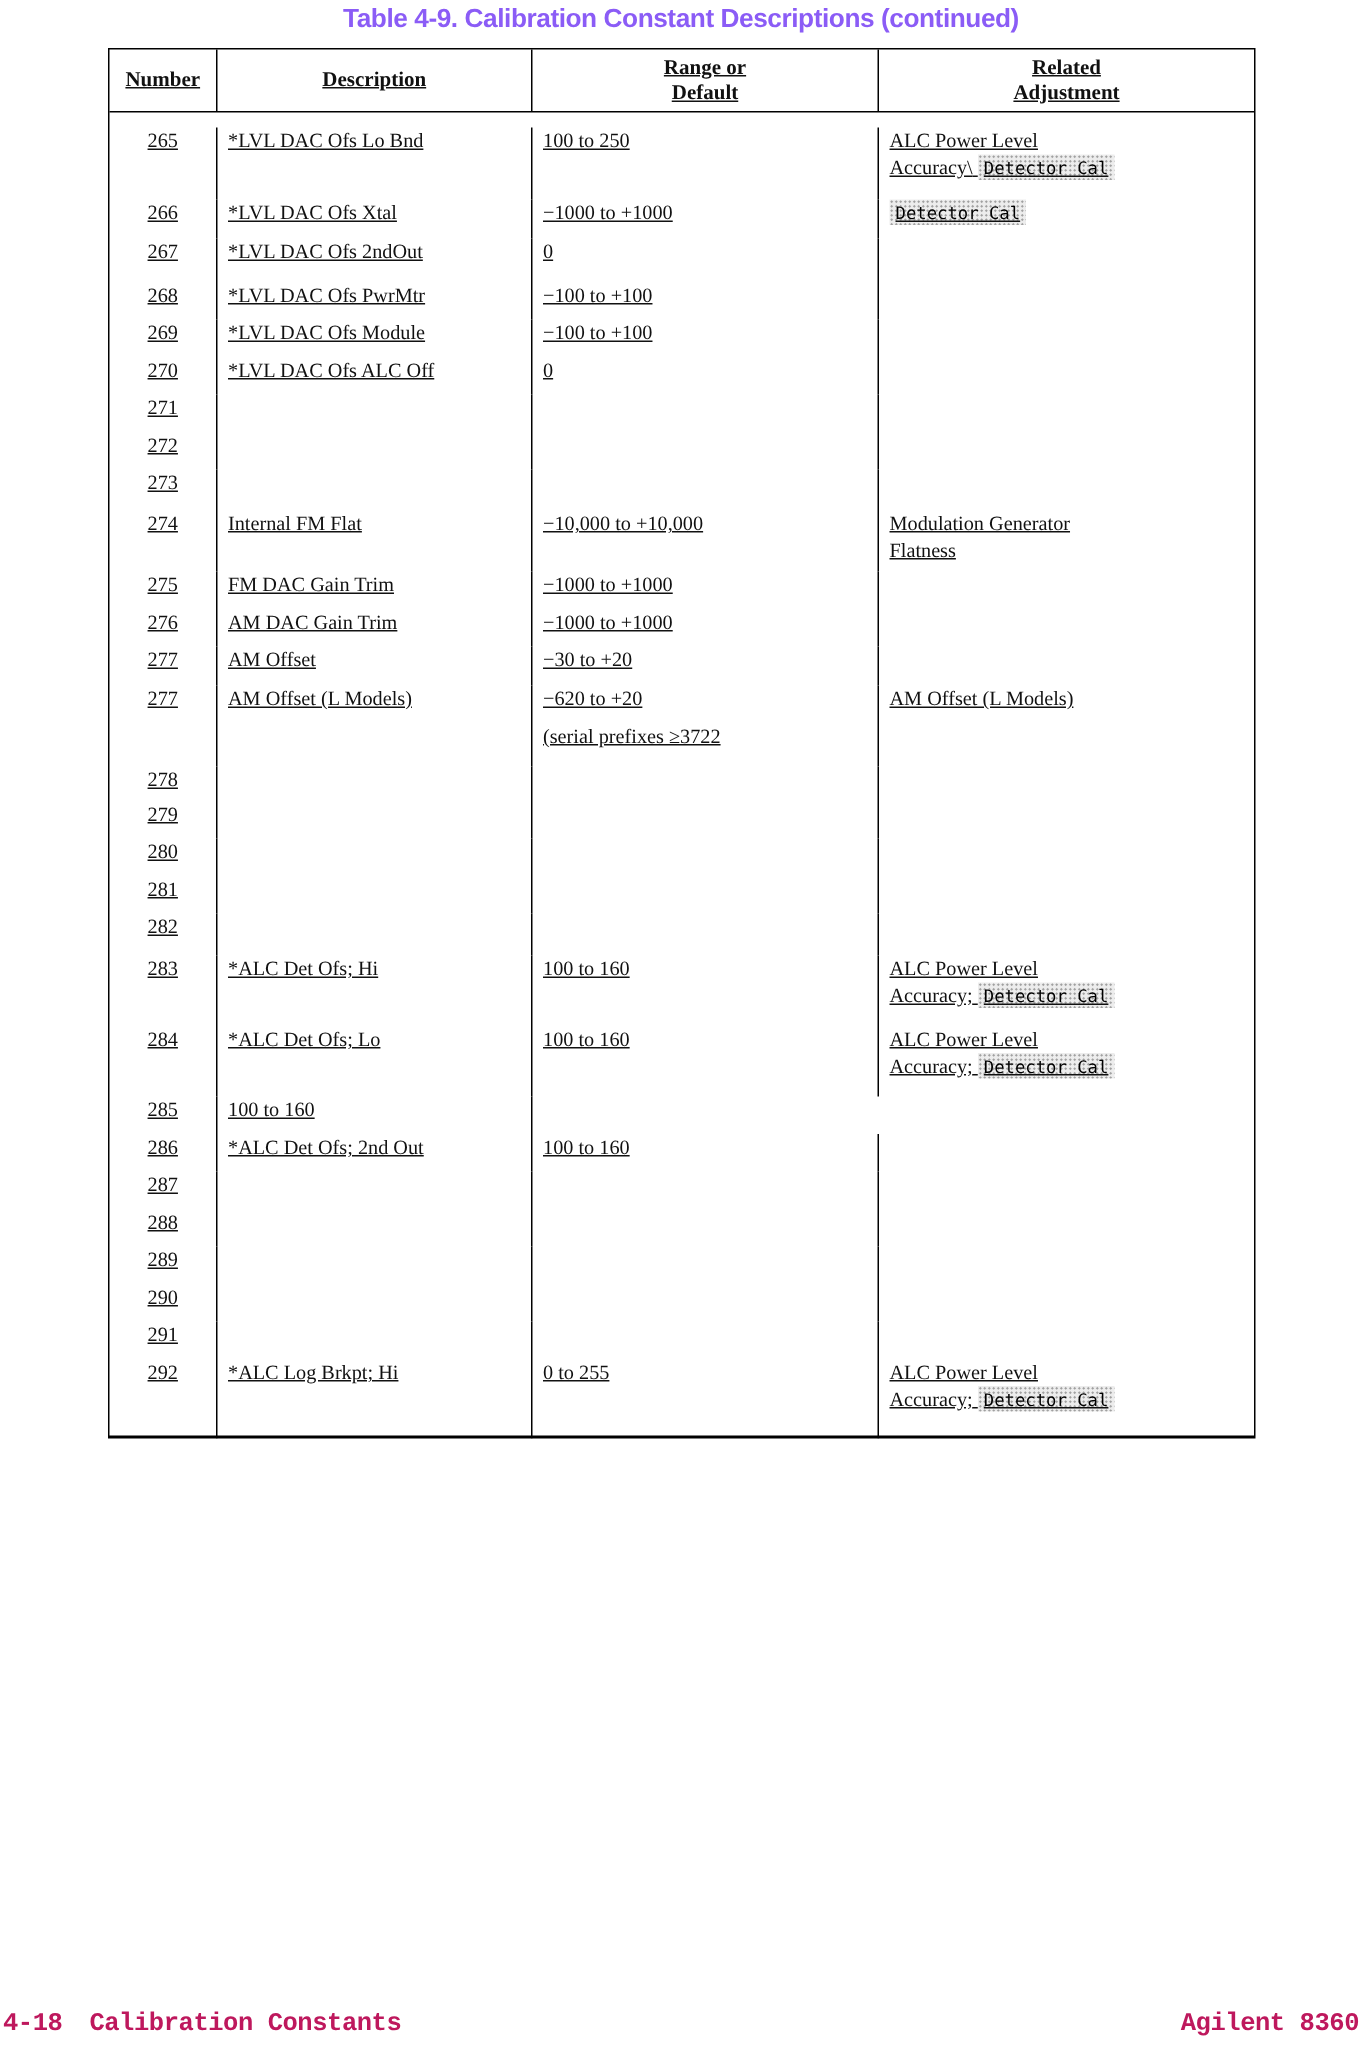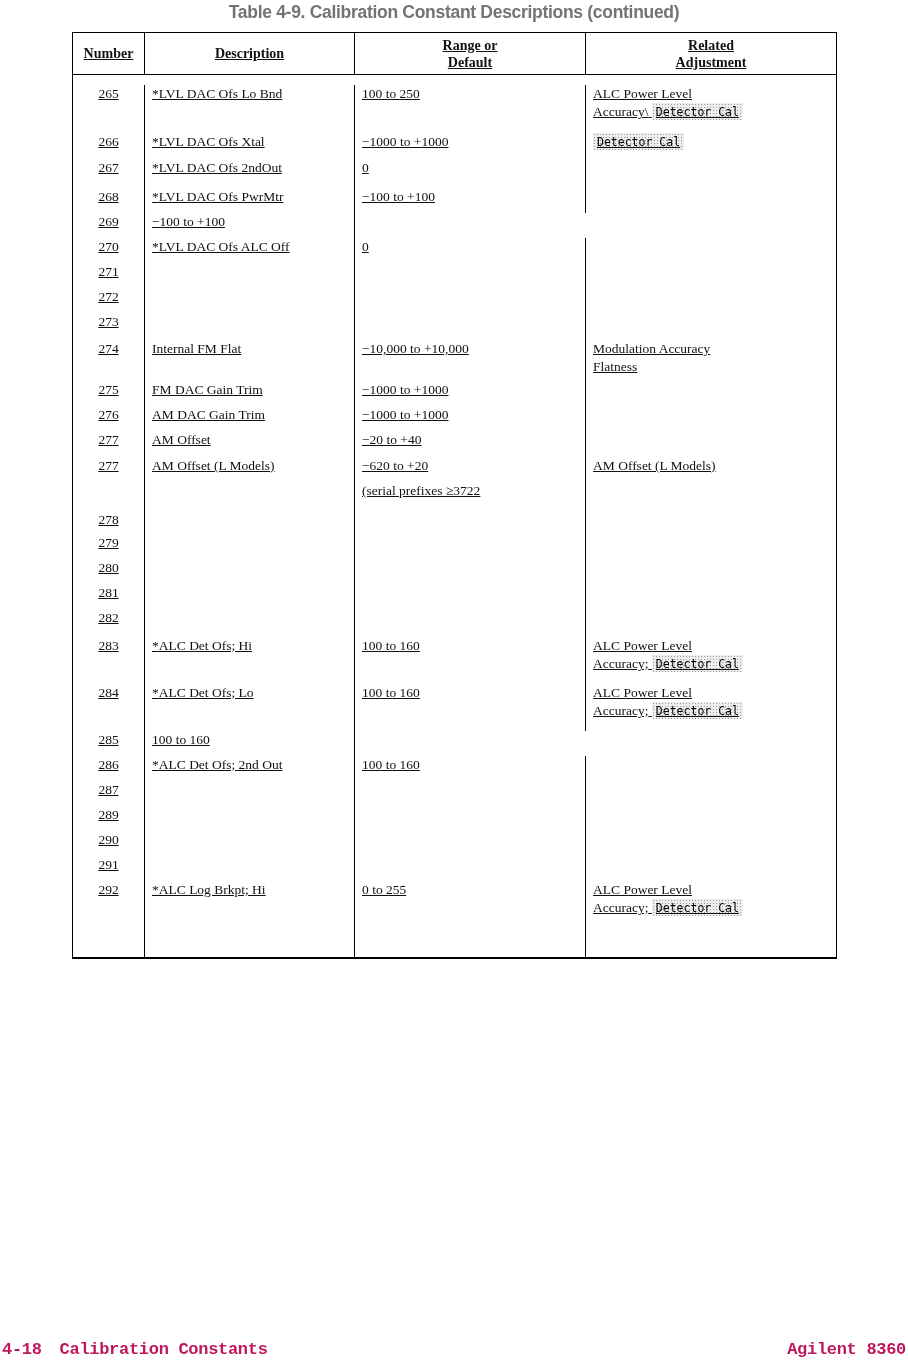--- a/index.html
+++ b/index.html
@@ -4,21 +4,21 @@
 <style>
   html,body{margin:0;padding:0;}
   body{
     width:908px;height:1363px;position:relative;background:#ffffff;
     font-family:"Liberation Serif",serif;color:#111;
     -webkit-font-smoothing:antialiased;
   }
   .page-title{
     position:absolute;top:2px;left:0;right:0;text-align:center;
     font-family:"Liberation Sans",sans-serif;font-weight:bold;
-    font-size:17.5px;letter-spacing:-0.3px;color:#737373;
+    font-size:17.5px;letter-spacing:-0.3px;color:#8b5cf6;
   }
   .cal-table{
     position:absolute;left:72px;top:32px;width:765px;height:927px;
     border:1px solid #000;border-bottom-width:2.5px;box-sizing:border-box;
     background:#fff;
     text-decoration:underline;
   }
   .grid{display:grid;grid-template-columns:71px 210px 231px auto;}
   .thead{
     height:42px;border-bottom:1px solid #000;box-sizing:border-box;
@@ -110,20 +110,21 @@
       <div class="grid tr" style="height: 25px;">
         <div class="td num">268</div>
         <div class="td bl">*LVL DAC Ofs PwrMtr</div>
         <div class="td bl">
           <div>−100 to +100</div>
         </div>
         <div class="td bl"></div>
       </div>
       <div class="grid tr" style="height: 25px;">
         <div class="td num">269</div>
+        <div class="td bl">*LVL DAC Ofs Module</div>
         <div class="td bl">
           <div>−100 to +100</div>
         </div>
         <div class="td bl"></div>
       </div>
       <div class="grid tr" style="height: 25px;">
         <div class="td num">270</div>
         <div class="td bl">*LVL DAC Ofs ALC Off</div>
         <div class="td bl">
           <div>0</div>
@@ -148,21 +149,21 @@
         <div class="td bl"></div>
         <div class="td bl"></div>
       </div>
       <div class="grid tr" style="height: 41px;">
         <div class="td num">274</div>
         <div class="td bl">Internal FM Flat</div>
         <div class="td bl">
           <div>−10,000 to +10,000</div>
         </div>
         <div class="td bl">
-          <div>Modulation Accuracy</div>
+          <div>Modulation Generator</div>
           <div>Flatness</div>
         </div>
       </div>
       <div class="grid tr" style="height: 25px;">
         <div class="td num">275</div>
         <div class="td bl">FM DAC Gain Trim</div>
         <div class="td bl">
           <div>−1000 to +1000</div>
         </div>
         <div class="td bl"></div>
@@ -172,21 +173,21 @@
         <div class="td bl">AM DAC Gain Trim</div>
         <div class="td bl">
           <div>−1000 to +1000</div>
         </div>
         <div class="td bl"></div>
       </div>
       <div class="grid tr" style="height: 26px;">
         <div class="td num">277</div>
         <div class="td bl">AM Offset</div>
         <div class="td bl">
-          <div>−20 to +40</div>
+          <div>−30 to +20</div>
         </div>
         <div class="td bl"></div>
       </div>
       <div class="grid tr" style="height: 54px;">
         <div class="td num">277</div>
         <div class="td bl">AM Offset (L Models)</div>
         <div class="td bl">
           <div>−620 to +20</div>
           <div class="gap">(serial prefixes ≥3722</div>
         </div>
@@ -256,20 +257,26 @@
       <div class="grid tr" style="height: 25px;">
         <div class="td num">286</div>
         <div class="td bl">*ALC Det Ofs; 2nd Out</div>
         <div class="td bl">
           <div>100 to 160</div>
         </div>
         <div class="td bl"></div>
       </div>
       <div class="grid tr" style="height: 25px;">
         <div class="td num">287</div>
+        <div class="td bl"></div>
+        <div class="td bl"></div>
+        <div class="td bl"></div>
+      </div>
+      <div class="grid tr" style="height: 25px;">
+        <div class="td num">288</div>
         <div class="td bl"></div>
         <div class="td bl"></div>
         <div class="td bl"></div>
       </div>
       <div class="grid tr" style="height: 25px;">
         <div class="td num">289</div>
         <div class="td bl"></div>
         <div class="td bl"></div>
         <div class="td bl"></div>
       </div>

